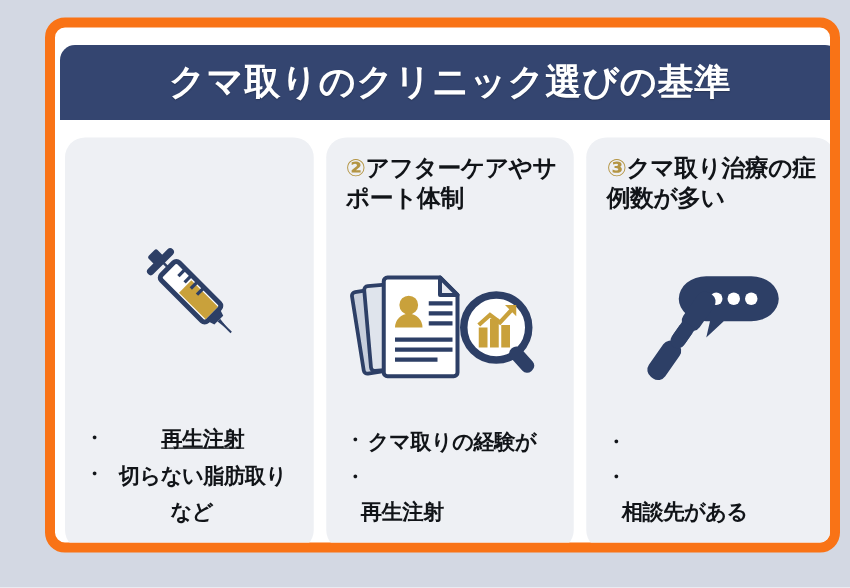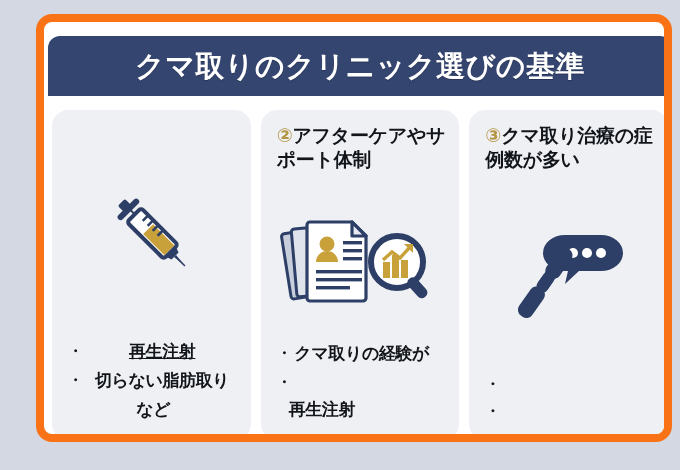--- a/index.html
+++ b/index.html
@@ -240,17 +240,20 @@
           </g>
         </svg>
       </div>
       <div class="bullets">
         <div class="bullet">
           <span class="dot">・</span>
         </div>
         <div class="bullet">
           <span class="dot">・</span>
         </div>
+        <div class="bullet">
+          <span class="btext" style="padding-left:12px">相談先がある</span>
+        </div>
       </div>
     </div>
 
   </div>
 </div>
 
 </body></html>

